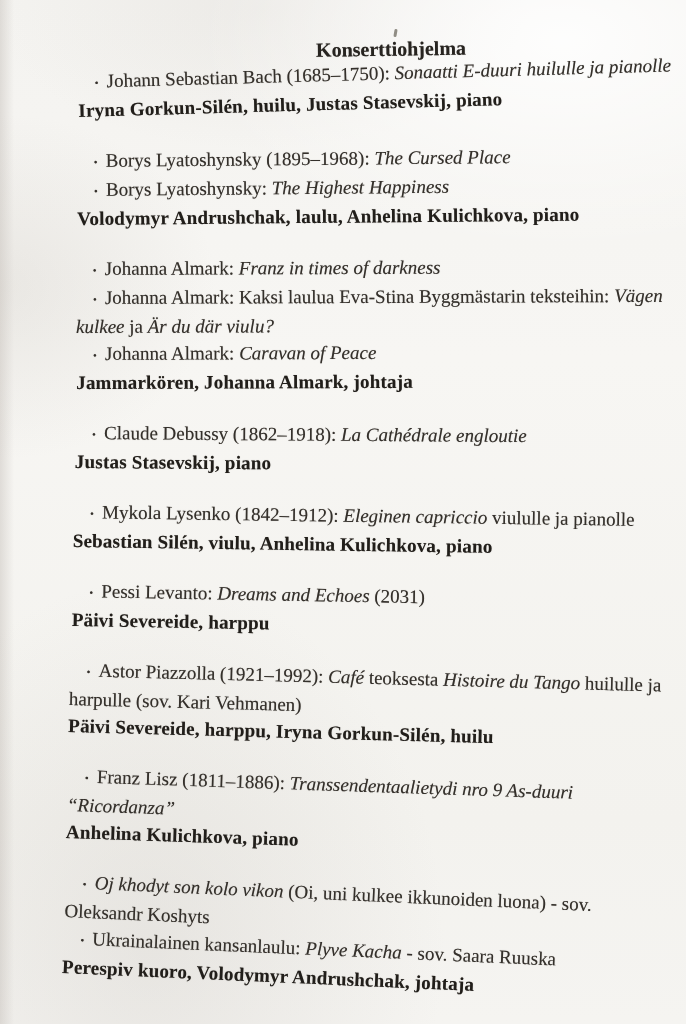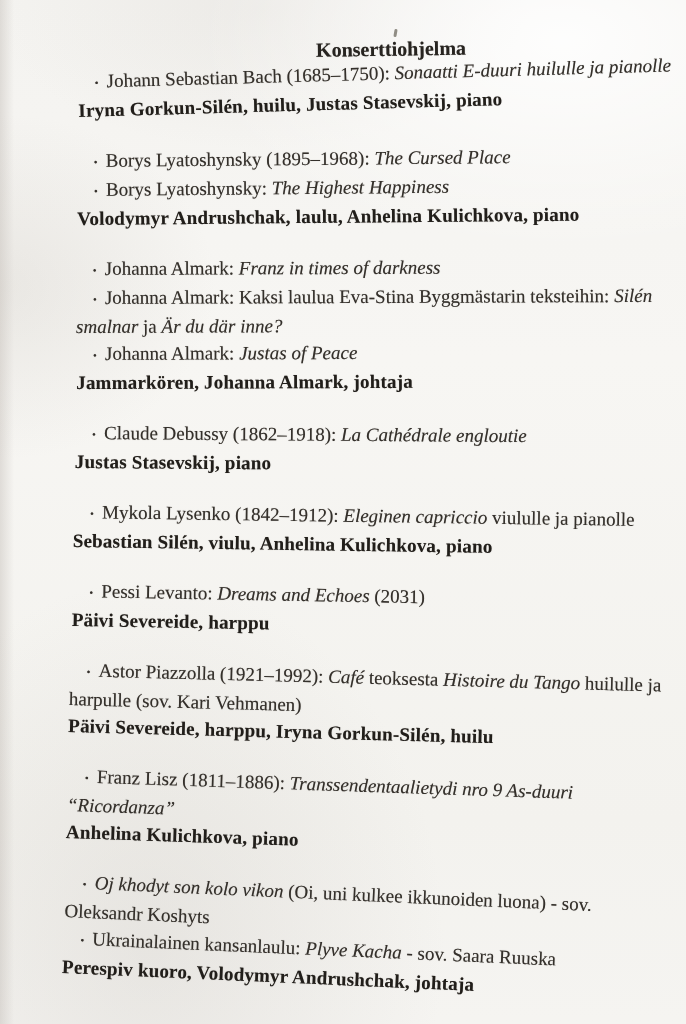--- a/index.html
+++ b/index.html
@@ -95,23 +95,23 @@
           <div class="line bulleted"><span class="bullet">•</span><span>Johann Sebastian Bach (1685–1750): </span><span class="it">Sonaatti E-duuri huilulle ja pianolle</span></div>
           <div class="line performers"><span>Iryna Gorkun-Silén, huilu, Justas Stasevskij, piano</span></div>
         </div>
         <div class="group g1">
           <div class="line bulleted"><span class="bullet">•</span><span>Borys Lyatoshynsky (1895–1968): </span><span class="it">The Cursed Place</span></div>
           <div class="line bulleted"><span class="bullet">•</span><span>Borys Lyatoshynsky: </span><span class="it">The Highest Happiness</span></div>
           <div class="line performers"><span>Volodymyr Andrushchak, laulu, Anhelina Kulichkova, piano</span></div>
         </div>
         <div class="group g2">
           <div class="line bulleted"><span class="bullet">•</span><span>Johanna Almark: </span><span class="it">Franz in times of darkness</span></div>
-          <div class="line bulleted"><span class="bullet">•</span><span>Johanna Almark: Kaksi laulua Eva-Stina Byggmästarin teksteihin: </span><span class="it">Silén</span></div>
-          <div class="line"><span class="it">smalnar</span><span> ja </span><span class="it">Är du där inne?</span></div>
-          <div class="line bulleted"><span class="bullet">•</span><span>Johanna Almark: </span><span class="it">Justas of Peace</span></div>
+          <div class="line bulleted"><span class="bullet">•</span><span>Johanna Almark: Kaksi laulua Eva-Stina Byggmästarin teksteihin: </span><span class="it">Vägen</span></div>
+          <div class="line"><span class="it">kulkee</span><span> ja </span><span class="it">Är du där viulu?</span></div>
+          <div class="line bulleted"><span class="bullet">•</span><span>Johanna Almark: </span><span class="it">Caravan of Peace</span></div>
           <div class="line performers"><span>Jammarkören, Johanna Almark, johtaja</span></div>
         </div>
         <div class="group g3">
           <div class="line bulleted"><span class="bullet">•</span><span>Claude Debussy (1862–1918): </span><span class="it">La Cathédrale engloutie</span></div>
           <div class="line performers"><span>Justas Stasevskij, piano</span></div>
         </div>
         <div class="group g4">
           <div class="line bulleted"><span class="bullet">•</span><span>Mykola Lysenko (1842–1912): </span><span class="it">Eleginen capriccio</span><span> viululle ja pianolle</span></div>
           <div class="line performers"><span>Sebastian Silén, viulu, Anhelina Kulichkova, piano</span></div>
         </div>

